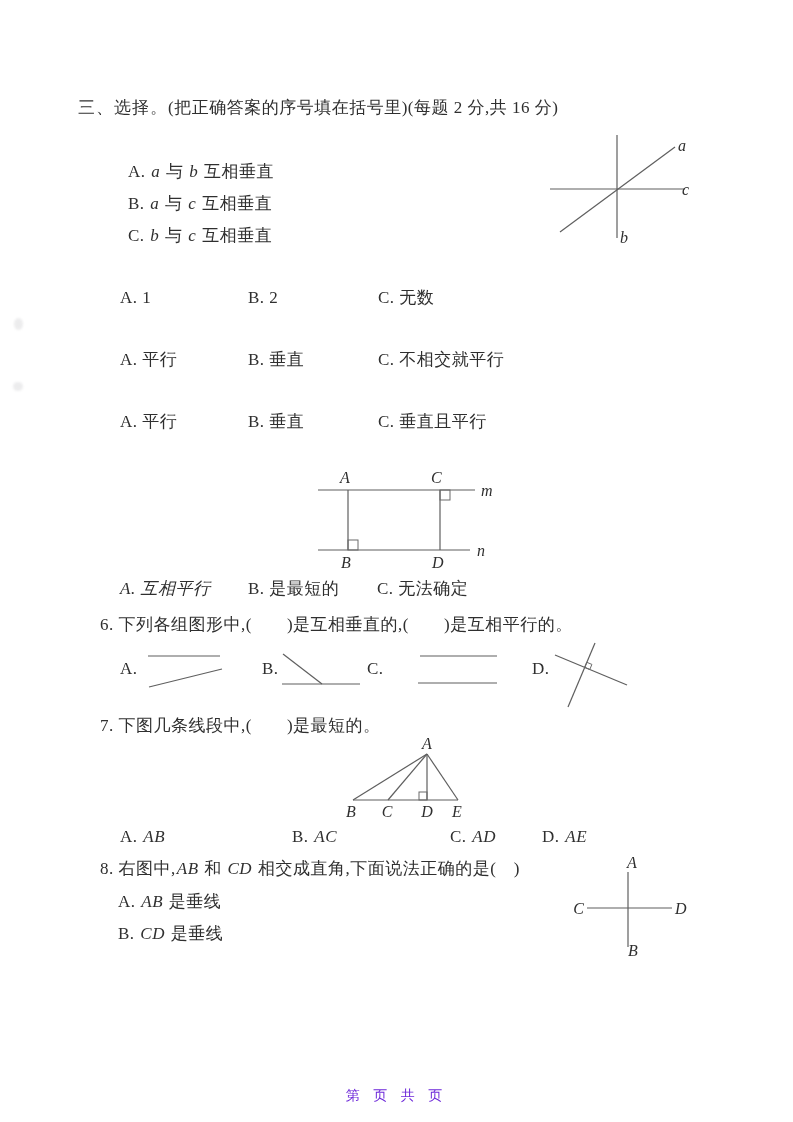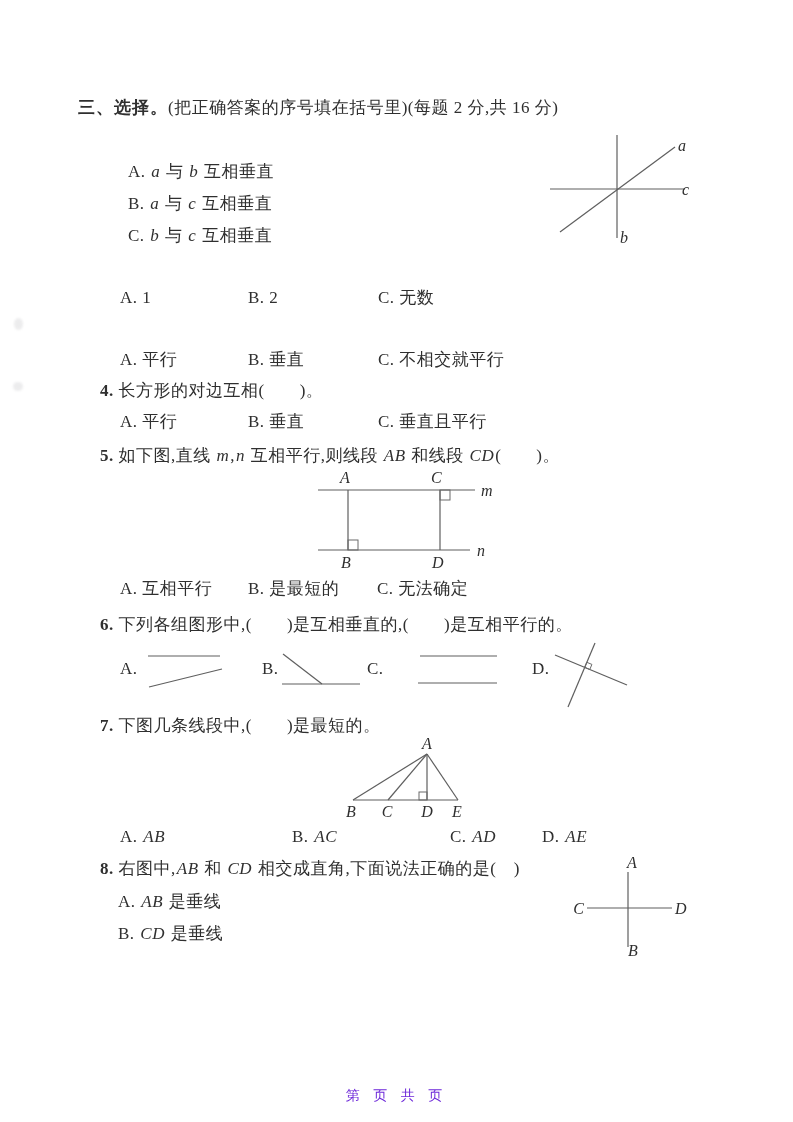--- a/index.html
+++ b/index.html
@@ -11,21 +11,21 @@
     font-family:"Liberation Serif","DejaVu Serif",serif;
     color:#2f2f2f;
   }
   .t{
     position:absolute;
     font-size:17px;
     line-height:22px;
     white-space:nowrap;
     letter-spacing:0.5px;
   }
-  .pb{font-weight:bold;margin-top:10px;}
+  .pb{font-weight:normal;margin-top:10px;}
   .pi{font-style:italic;font-family:"Liberation Serif","DejaVu Serif",serif;padding:0 1px;}
   .header .pb{letter-spacing:1px;}
   .diagram{position:absolute;}
   .diagram line{stroke:#5f5f5f;stroke-width:1.2;}
   .diagram .ra{fill:none;stroke:#6a6a6a;stroke-width:1;}
   .diagram text{
     font-size:16px;font-style:italic;fill:#2f2f2f;
     font-family:"Liberation Serif","DejaVu Serif",serif;
   }
   .footer{
@@ -61,43 +61,41 @@
   </svg>
 
   <div class="t" style="left:120px;top:287px;">A. 1</div>
   <div class="t" style="left:248px;top:287px;">B. 2</div>
   <div class="t" style="left:378px;top:287px;">C. 无数</div>
 
   <div class="t" style="left:120px;top:349px;">A. 平行</div>
   <div class="t" style="left:248px;top:349px;">B. 垂直</div>
   <div class="t" style="left:378px;top:349px;">C. 不相交就平行</div>
 
-  <div class="t" style="left:100px;top:380px;"><span class="pb">4.</span><span> 长方形的对边互相(　　)。</span></div>
   <div class="t" style="left:120px;top:411px;">A. 平行</div>
   <div class="t" style="left:248px;top:411px;">B. 垂直</div>
   <div class="t" style="left:378px;top:411px;">C. 垂直且平行</div>
 
-  <div class="t" style="left:100px;top:445px;"><span class="pb">5.</span><span> 如下图,直线 </span><span class="pi">m</span><span>,</span><span class="pi">n</span><span> 互相平行,则线段 </span><span class="pi">AB</span><span> 和线段 </span><span class="pi">CD</span><span>(　　)。</span></div>
 
   <svg class="diagram" style="left:310px;top:466px;" width="195" height="110" viewBox="0 0 195 110">
     <line x1="8" y1="24" x2="165" y2="24"></line>
     <line x1="8" y1="84" x2="160" y2="84"></line>
     <line x1="38" y1="24" x2="38" y2="84"></line>
     <line x1="130" y1="24" x2="130" y2="84"></line>
     <rect class="ra" x="38" y="74" width="10" height="10"></rect>
     <rect class="ra" x="130" y="24" width="10" height="10"></rect>
     <text x="30" y="17">A</text>
     <text x="121" y="17">C</text>
     <text x="171" y="30">m</text>
     <text x="31" y="102">B</text>
     <text x="122" y="102">D</text>
     <text x="167" y="90">n</text>
   </svg>
 
-  <div class="t" style="left:120px;top:578px;">A. 互相平行</div>
+  <div class="t" style="left:120px;top:578px;font-style:italic;">A. 互相平行</div>
   <div class="t" style="left:248px;top:578px;">B. 是最短的</div>
   <div class="t" style="left:377px;top:578px;">C. 无法确定</div>
 
   <div class="t" style="left:100px;top:614px;"><span class="pb">6.</span><span> 下列各组图形中,(　　)是互相垂直的,(　　)是互相平行的。</span></div>
   <div class="t" style="left:120px;top:658px;">A.</div>
   <div class="t" style="left:262px;top:658px;">B.</div>
   <div class="t" style="left:367px;top:658px;">C.</div>
   <div class="t" style="left:532px;top:658px;">D.</div>
 
   <svg class="diagram" style="left:145px;top:649px;" width="80" height="44" viewBox="0 0 80 44">

